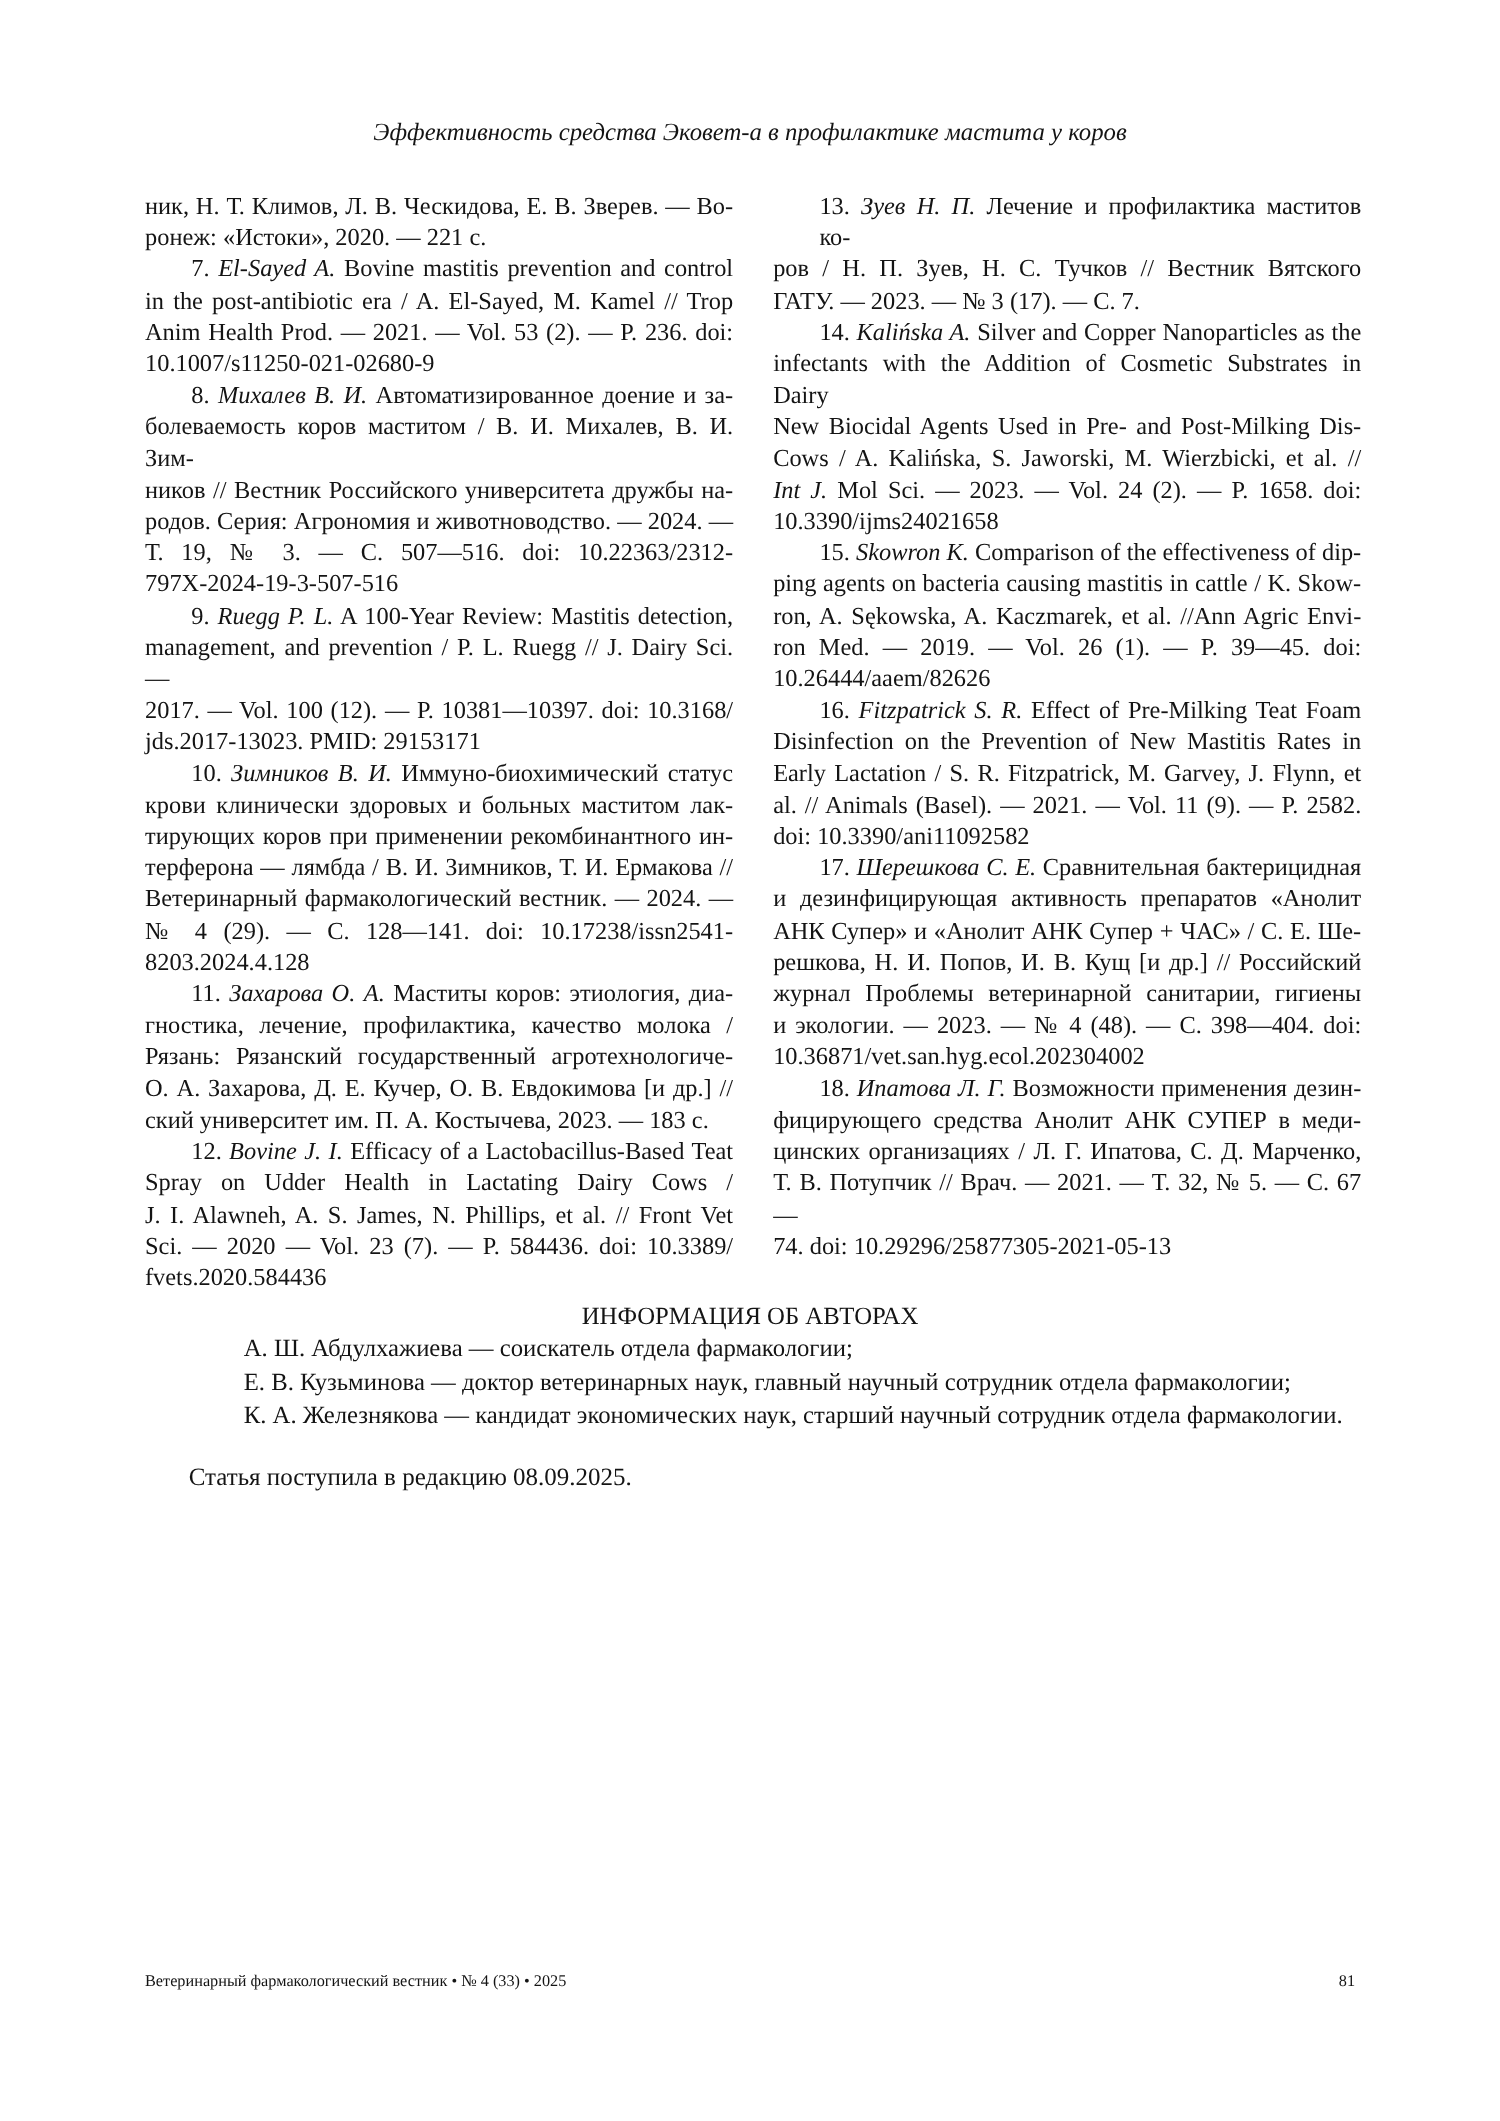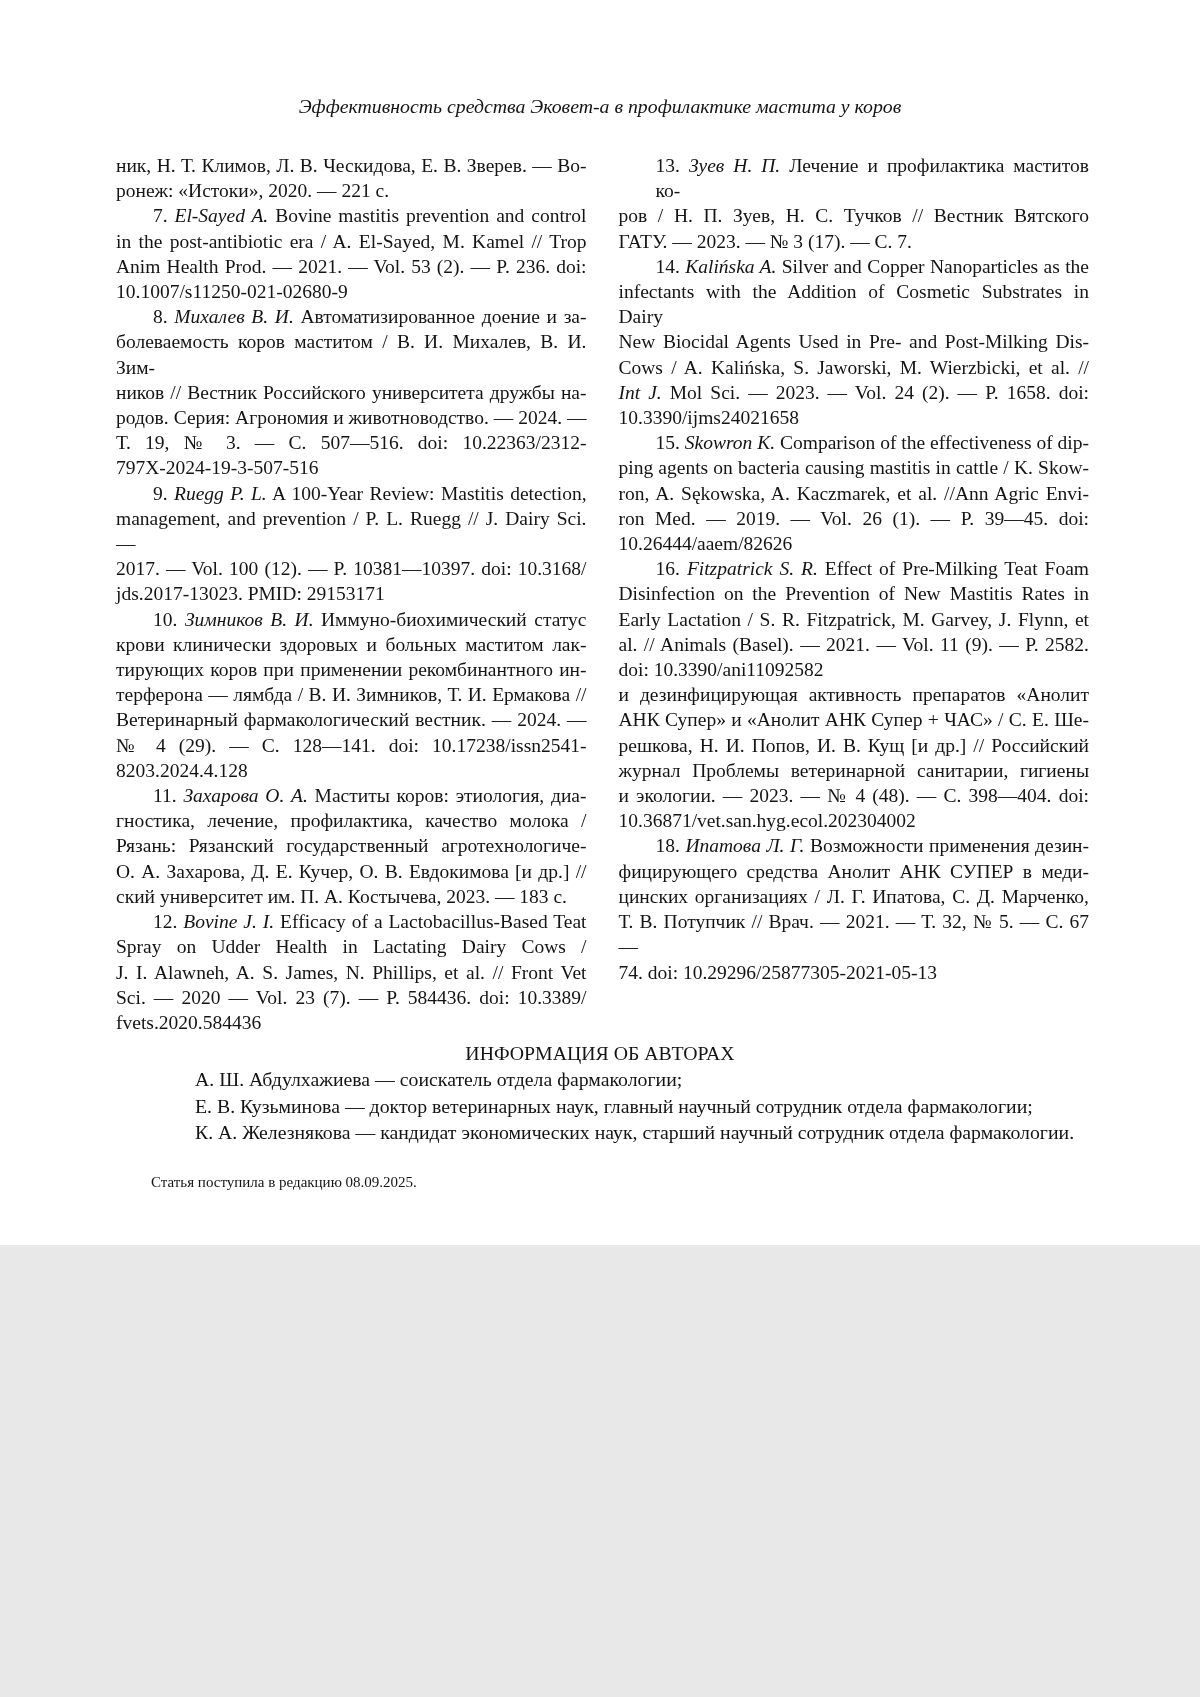--- a/index.html
+++ b/index.html
@@ -1,20 +1,20 @@
 <!DOCTYPE html>
 <html><head>
 <meta charset="utf-8">
 <style>
   * { margin: 0; padding: 0; box-sizing: border-box; }
   html, body { background: #e8e8e8; }
   .page {
     position: relative;
     width: 1200px;
-    height: 1245px;
+    height: 1697px;
     margin: 0 auto;
     background: #ffffff;
     color: #141414;
     font-family: "Liberation Serif", "DejaVu Serif", serif;
     overflow: hidden;
   }
   .content {
     position: absolute;
     left: 116px;
     right: 116px;
@@ -55,21 +55,21 @@
   }
   .author-line {
     padding-left: 35px;
     font-size: 19.8px;
     line-height: 26.4px;
   }
   .author-line b { font-weight: normal; margin-left: 44px; }
   .received-note {
     margin-top: 24px;
     padding-left: 35px;
-    font-size: 15px;
+    font-size: 20px;
     line-height: 26px;
   }
   .footer {
     position: absolute;
     left: 116px;
     right: 116px;
     top: 1572px;
     display: flex;
     justify-content: space-between;
     font-size: 13px;
@@ -156,20 +156,21 @@
             <div class="ref-line">10.26444/aaem/82626</div>
           </div>
           <div>
             <div class="ref-line just first-indent">16. <i>Fitzpatrick S. R.</i> Effect of Pre-Milking Teat Foam</div>
             <div class="ref-line just">Disinfection on the Prevention of New Mastitis Rates in</div>
             <div class="ref-line just">Early Lactation / S. R. Fitzpatrick, M. Garvey, J. Flynn, et</div>
             <div class="ref-line just">al. // Animals (Basel). — 2021. — Vol. 11 (9). — P. 2582.</div>
             <div class="ref-line">doi: 10.3390/ani11092582</div>
           </div>
           <div>
+            <div class="ref-line just first-indent">17. <i>Шерешкова С. Е.</i> Сравнительная бактерицидная</div>
             <div class="ref-line just">и дезинфицирующая активность препаратов «Анолит</div>
             <div class="ref-line just">АНК Супер» и «Анолит АНК Супер + ЧАС» / С. Е. Ше-</div>
             <div class="ref-line just">решкова, Н. И. Попов, И. В. Кущ [и др.] // Российский</div>
             <div class="ref-line just">журнал Проблемы ветеринарной санитарии, гигиены</div>
             <div class="ref-line just">и экологии. — 2023. — № 4 (48). — С. 398—404. doi:</div>
             <div class="ref-line">10.36871/vet.san.hyg.ecol.202304002</div>
           </div>
           <div>
             <div class="ref-line just first-indent">18. <i>Ипатова Л. Г.</i> Возможности применения дезин-</div>
             <div class="ref-line just">фицирующего средства Анолит АНК СУПЕР в меди-</div>

